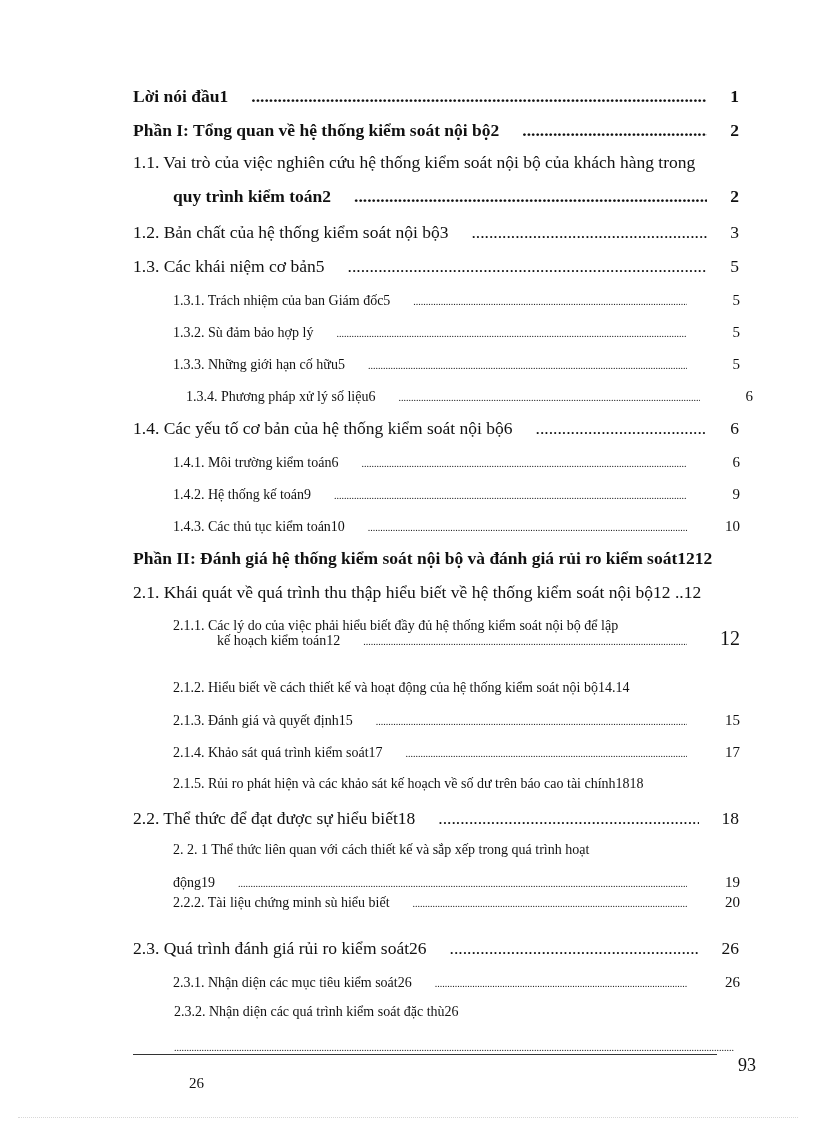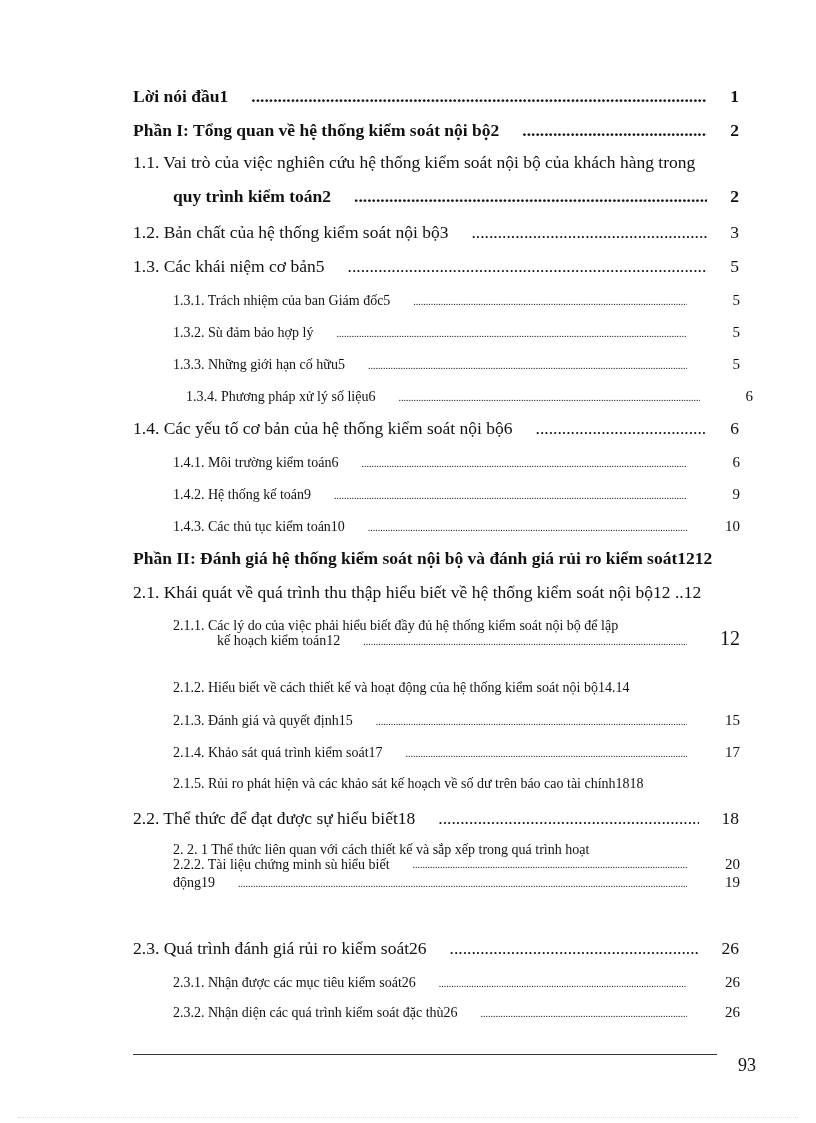--- a/index.html
+++ b/index.html
@@ -160,39 +160,39 @@
 
   <div class="row lvl2" style="top:842px;text-align:right;">
     <span class="txt">2. 2. 1 Thể thức liên quan với cách thiết kế và sắp xếp trong quá trình hoạt</span>
   </div>
   <div class="row lvl2-cont2" style="top:874px;">
     <span class="txt">động19</span>
     <span class="leader"></span>
     <span class="pg">19</span>
   </div>
 
-  <div class="row lvl2" style="top:856px;align-items:center;">
+  <div class="row lvl2" style="top:894px;">
     <span class="txt">2.2.2. Tài liệu chứng minh sù hiểu biết</span>
     <span class="leader"></span>
     <span class="pg">20</span>
   </div>
 
   <div class="row lvl1" style="top:938px;">
     <span class="txt">2.3. Quá trình đánh giá rủi ro kiểm  soát26</span>
     <span class="leader"></span>
     <span class="pg">26</span>
   </div>
 
   <div class="row lvl2" style="top:974px;">
-    <span class="txt">2.3.1. Nhận được các mục tiêu kiểm soát26</span>
+    <span class="txt">2.3.1. Nhận diện các mục tiêu kiểm soát26</span>
     <span class="leader"></span>
     <span class="pg">26</span>
   </div>
 
-  <div class="row lvl2" style="top:1004px;">
+  <div class="row lvl2" style="top:1004px;flex-direction:column;">
     <span class="txt">2.3.2. Nhận diện các quá trình kiểm soát đặc thù26</span>
     <span class="leader"></span>
     <span class="pg">26</span>
   </div>
 
   <div class="footer-line"></div>
   <div class="page-number">93</div>
   <div class="dotted-edge"></div>
 </div>
 

